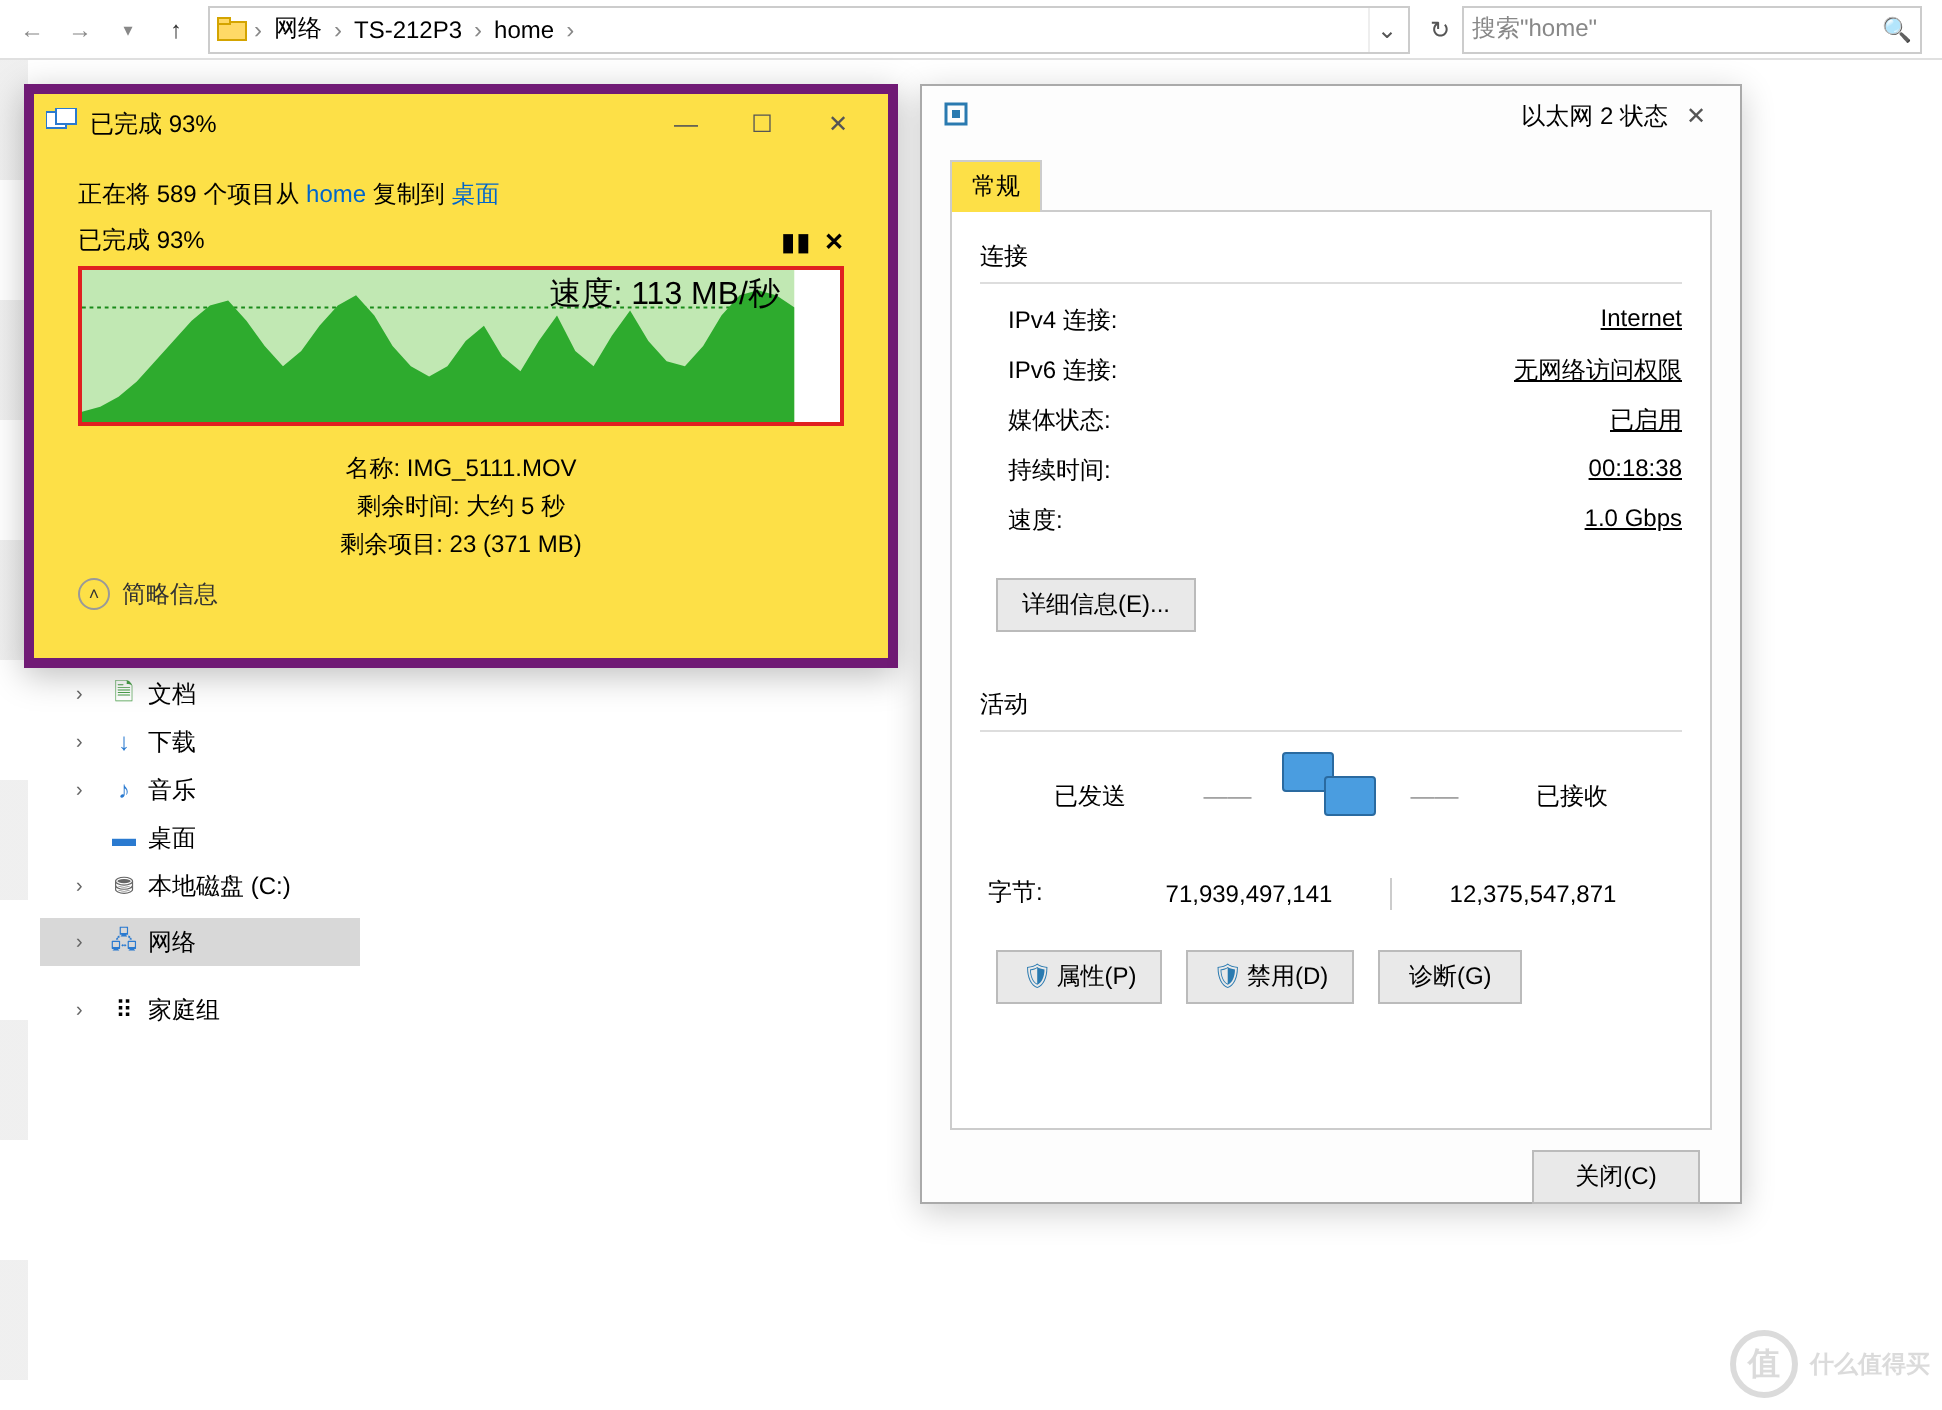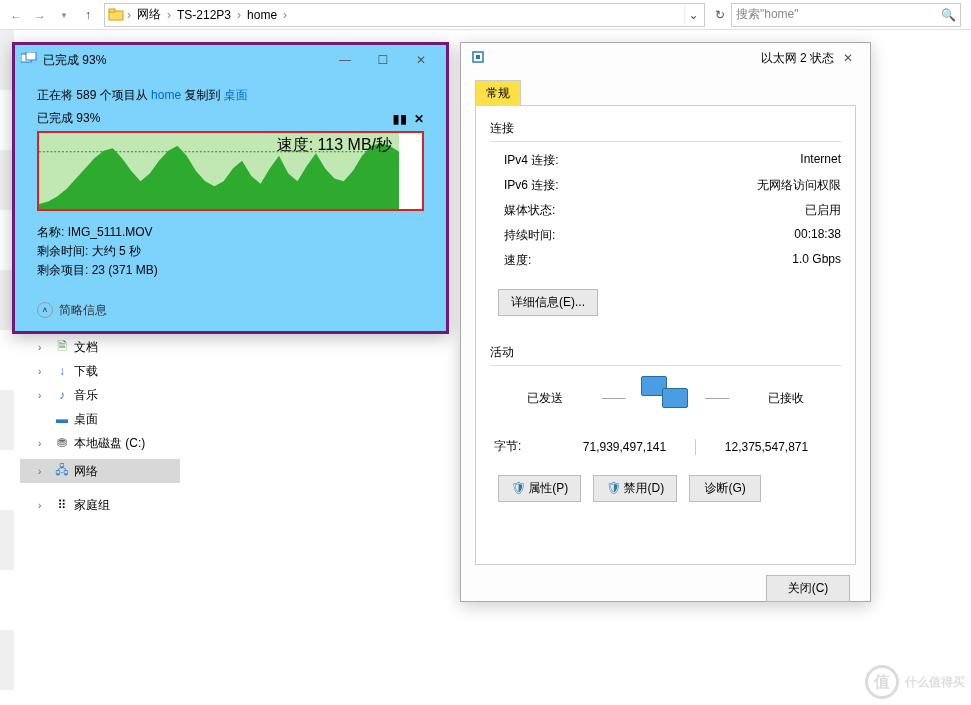--- a/index.html
+++ b/index.html
@@ -18,54 +18,54 @@
 .search-bar { width: 230px; height: 24px; border: 1px solid #ccc; display: flex; align-items: center; padding: 0 4px; margin-right: 6px; color: #888; }
 .search-bar .sicon { margin-left: auto; }
 
 .sidebar { position: absolute; top: 335px; left: 20px; width: 160px; }
 .tree-item { display: flex; align-items: center; height: 24px; padding-left: 18px; gap: 4px; }
 .tree-item.sel { background: #d8d8d8; }
 .tree-caret { width: 12px; color: #666; font-size: 10px; }
 .tree-icon { width: 16px; height: 16px; display: flex; align-items: center; justify-content: center; }
 .tree-gap { height: 10px; }
 
-.copy-dialog { position: absolute; top: 42px; left: 12px; width: 437px; height: 292px; background: #7dd3fc; border: 3px solid #701a75; box-shadow: 0 4px 16px rgba(0,0,0,0.25); }
+.copy-dialog { position: absolute; top: 42px; left: 12px; width: 437px; height: 292px; background: #fde047; border: 5px solid #701a75; box-shadow: 0 4px 16px rgba(0,0,0,0.25); }
 .copy-title { height: 30px; display: flex; align-items: center; padding: 0 6px; }
 .copy-title-icon { width: 16px; height: 16px; margin-right: 6px; }
 .copy-title-text { flex: 1; }
 .win-btn { width: 38px; height: 24px; display: flex; align-items: center; justify-content: center; color: #555; }
 .copy-body { padding: 12px 22px 8px; }
 .copy-line { margin-bottom: 6px; }
 .link { color: #0066cc; }
 .copy-pct { font-size: 15px; margin-bottom: 4px; display: flex; align-items: center; }
 .copy-pct .sp { flex: 1; }
 .pause-stop { display: flex; gap: 6px; font-size: 14px; font-weight: bold; }
 
 .chart-wrap { border: 2px solid #e02020; height: 80px; position: relative; background: #fff; margin-bottom: 12px; }
 .chart-speed { position: absolute; top: 2px; right: 30px; z-index: 5; font-size: 16px; }
 svg.chart { width: 100%; height: 100%; display: block; }
 
-.copy-info { line-height: 1.6; margin-bottom: 21px; }
+.copy-info { line-height: 1.6; margin-bottom: 6px; text-align: center; }
 .copy-less { display: flex; align-items: center; gap: 6px; color: #333; }
 .circ-up { width: 16px; height: 16px; border: 1px solid #999; border-radius: 50%; display:flex; align-items:center; justify-content:center; font-size: 9px; }
 
 .eth-dialog { position: absolute; top: 42px; left: 460px; width: 411px; height: 560px; background: #fdfdfd; border: 1px solid #aaa; box-shadow: 0 4px 16px rgba(0,0,0,0.2); }
 .eth-title { height: 30px; display: flex; align-items: center; padding: 0 8px; text-align: right; }
 .eth-title-icon { width: 16px; height: 16px; margin-right: 6px; color: #2a7ab0; }
 .eth-close { width: 28px; height: 22px; display:flex; align-items:center; justify-content:center; color:#555; }
 .eth-body { padding: 6px 14px 12px; }
 .tab-strip { display: flex; }
 .tab { border: 1px solid #ccc; border-bottom: none; padding: 4px 10px; background: #fde047; position: relative; top: 1px; z-index: 2; }
 .tab-content { border: 1px solid #ccc; padding: 14px 14px; min-height: 460px; background: #fff; position: relative; }
 
 .group-label { margin-bottom: 4px; }
 .group-line { height: 1px; background: #ddd; margin-bottom: 10px; }
 .kv-row { display: flex; margin-bottom: 8px; padding-left: 14px; }
 .kv-row .k { flex: 1; }
-.kv-row .v { text-align: right; }
+.kv-row .v { text-align: right; text-decoration: underline; }
 .btn { background: #e9e9e9; border: 1px solid #bbb; padding: 4px 12px; min-width: 72px; text-align: center; display: inline-block; }
 .btn-row { display: flex; gap: 12px; margin-top: 6px; padding-left: 8px; }
 .shield { color: #2a7ab0; margin-right: 2px; display:inline-block; }
 
 .activity { margin-top: 28px; }
 .act-row { display: flex; align-items: center; justify-content: space-between; padding: 0 10px; margin: 8px 0 8px; }
 .act-row .lab { width: 90px; text-align: center; }
 .act-icon { width: 56px; height: 44px; position: relative; }
 .comp { width: 26px; height: 20px; background: #4a9de0; border: 1px solid #2a6aa0; position: absolute; border-radius: 2px; }
 .comp.a { top: 0; left: 3px; }

